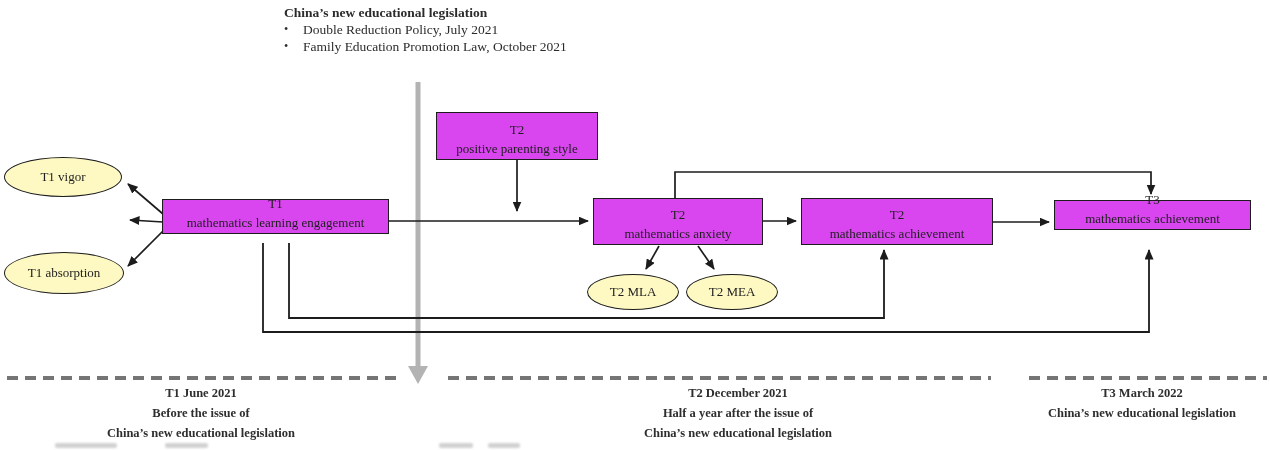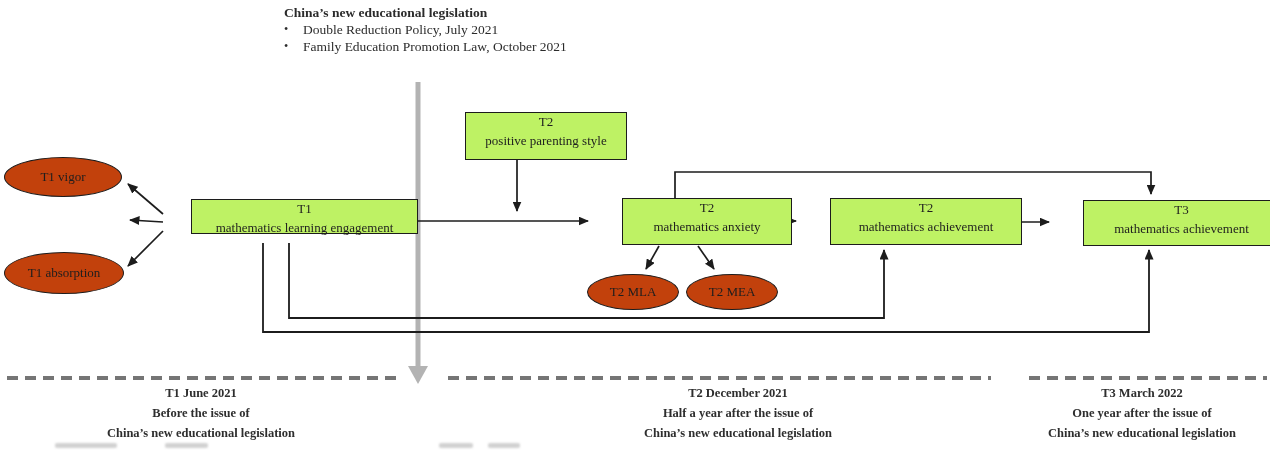--- a/index.html
+++ b/index.html
@@ -10,28 +10,27 @@
   }
   .stage{position:absolute;left:1px;top:0;width:1270px;height:450px;text-decoration:underline;}
   svg.wires{position:absolute;left:0;top:0;width:1270px;height:450px;}
 
   .header{position:absolute;left:283px;top:4px;font-size:13.5px;color:#2b2b2b;}
   .header .title{font-weight:bold;line-height:17px;}
   .bullet-row{display:flex;line-height:17px;margin-top:0;}
   .bullet-row .dot{width:19px;text-align:left;font-size:12px;}
 
   .node{
-    position:absolute;border:1.6px solid #1c1c1c;background:#bef264;
-    display:flex;flex-direction:column;align-items:center;justify-content:flex-start;
+    position:absolute;border:1.6px solid #1c1c1c;background:#d946ef;
+    display:flex;flex-direction:column;align-items:center;justify-content:flex-end;
     text-align:center;font-size:13px;line-height:1.45;color:#1e1e1e;
     box-sizing:border-box;
-    margin-left:29px;
   }
   .ellipse{
-    position:absolute;border:1.6px solid #1c1c1c;background:#c2410c;border-radius:50%;
+    position:absolute;border:1.6px solid #1c1c1c;background:#fef9c3;border-radius:50%;
     display:flex;align-items:center;justify-content:center;
     font-size:13px;color:#1e1e1e;box-sizing:border-box;white-space:nowrap;
   }
   .tl-label{
     position:absolute;text-align:center;font-weight:bold;
     font-size:12.5px;line-height:20px;color:#2e2e2e;
   }
   .smudge{
     position:absolute;height:5px;background:#9a9a9a;opacity:.45;
     filter:blur(1.2px);border-radius:2px;
@@ -104,21 +103,21 @@
   <div class="node" style="left:592px;top:198px;width:170px;height:47px">
     <span>T2</span>
     <span>mathematics anxiety</span>
   </div>
 
   <div class="node" style="left:800px;top:198px;width:192px;height:47px">
     <span>T2</span>
     <span>mathematics achievement</span>
   </div>
 
-  <div class="node" style="left:1053px;top:200px;width:197px;height:46px">
+  <div class="node" style="left:1053px;top:200px;width:197px;height:30px">
     <span>T3</span>
     <span>mathematics achievement</span>
   </div>
 
   <div class="ellipse" style="left:3px;top:157px;width:118px;height:40px">
     <span>T1 vigor</span>
   </div>
   <div class="ellipse" style="left:3px;top:252px;width:120px;height:42px">
     <span>T1 absorption</span>
   </div>
@@ -134,21 +133,20 @@
     <div>Before the issue of</div>
     <div>China’s new educational legislation</div>
   </div>
   <div class="tl-label" style="left:527px;top:383px;width:420px">
     <div>T2 December 2021</div>
     <div>Half a year after the issue of</div>
     <div>China’s new educational legislation</div>
   </div>
   <div class="tl-label" style="left:1012px;top:383px;width:258px">
     <div>T3 March 2022</div>
-    <div>One year after the issue of</div>
     <div>China’s new educational legislation</div>
   </div>
 
   <div class="smudge" style="left:54px;top:443px;width:62px"></div>
   <div class="smudge" style="left:164px;top:443px;width:43px"></div>
   <div class="smudge" style="left:438px;top:443px;width:34px"></div>
   <div class="smudge" style="left:487px;top:443px;width:32px"></div>
 
 </div>
 

